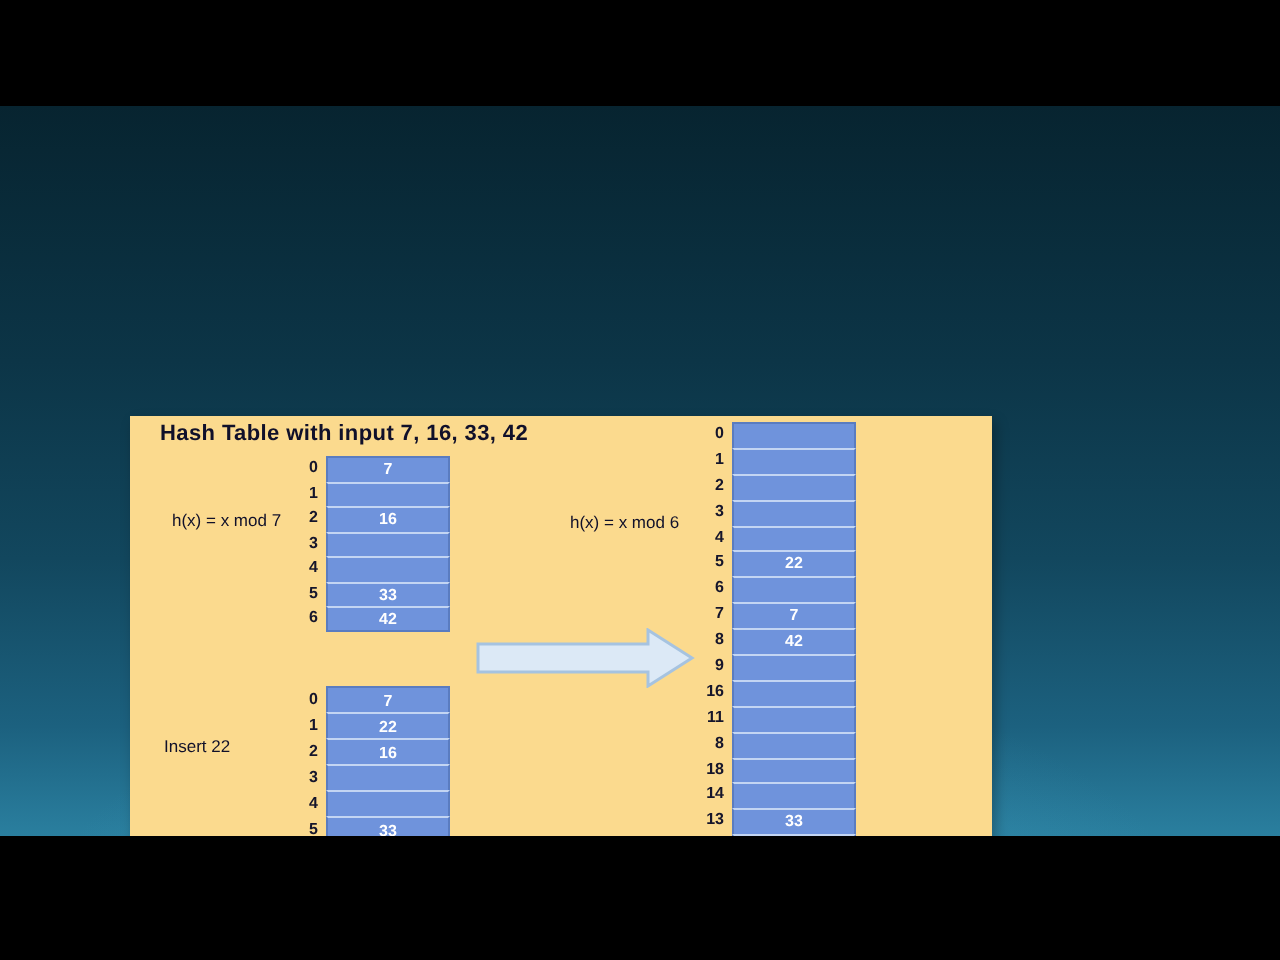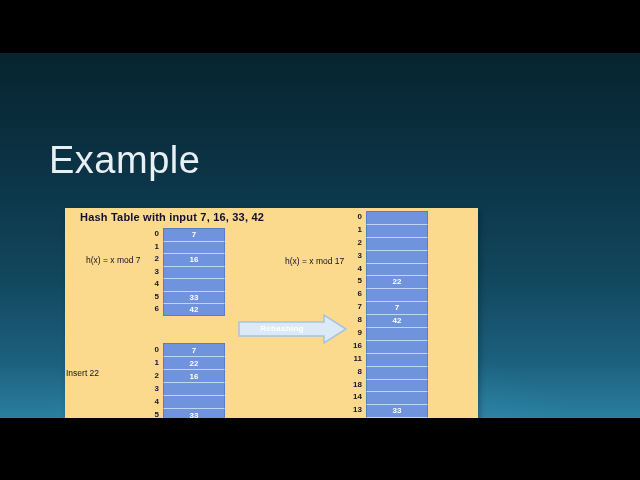--- a/index.html
+++ b/index.html
@@ -15,30 +15,30 @@
     background:
       radial-gradient(75% 60% at 48% 112%, rgba(70,170,205,0.38), rgba(70,170,205,0) 60%),
       linear-gradient(180deg, #072430 0%, #0c3547 35%, #12475e 62%, #1c617f 85%, #2a7f9f 100%);
   }
   .slide-title {
     position:absolute; left:49px; top:86px;
     font-size:38px; font-weight:300; color:#e9f0f4; letter-spacing:0.5px;
   }
   .panel {
     position:absolute; left:65px; top:155px; width:413px; height:230px;
-    background:#fbda8e; box-shadow:2px 3px 6px rgba(0,0,0,0.28);
+    background:#fbda8e; box-shadow:2px 3px 6px rgba(0,0,0,0.28);padding-left:18px;
   }
   .panel-title {
     position:absolute; left:15px; top:3px;
     font-size:11px; font-weight:bold; color:#10102a; letter-spacing:0.2px;
   }
   .lbl { position:absolute; font-size:8.5px; font-weight:400; color:#10102a; white-space:nowrap; }
   .lbl-h7 { left:21px; top:47px; }
   .lbl-h17 { left:220px; top:48px; }
-  .lbl-insert { left:1px; top:160px; }
+  .lbl-insert { left:17px; top:160px; }
 
   .htable { position:absolute; }
   .hrow { display:flex; }
   .idx {
     width:16px; text-align:right; margin-right:4px;
     font-size:8px; font-weight:600; color:#15152b;
   }
   .cell {
     width:62px; background:#6f93dc; color:#ffffff;
     font-size:8px; font-weight:bold; text-align:center;
@@ -67,27 +67,26 @@
     position:absolute; left:4px; top:0; width:80px; height:30px;
     line-height:30px; text-align:center;
     font-size:8px; font-weight:bold; color:#ffffff; letter-spacing:0.3px;
   }
 </style>
 </head>
 <body>
 
 <div class="screen">
   <div class="slide">
-    <div class="slide-title">Example</div>
 
     <div class="panel">
       <div class="panel-title">Hash Table with input 7, 16, 33, 42</div>
 
       <div class="lbl lbl-h7">h(x) = x mod 7</div>
-      <div class="lbl lbl-h17">h(x) = x mod 17</div>
+      <div class="lbl lbl-h17">h(x) = x mod 6</div>
       <div class="lbl lbl-insert">Insert 22</div>
 
       <div class="htable t-mod7a">
         <div class="hrow">
             <span class="idx">0</span>
             <span class="cell">7</span>
           </div>
         <div class="hrow">
             <span class="idx">1</span>
             <span class="cell"></span>
@@ -142,21 +141,20 @@
         <div class="hrow">
             <span class="idx">6</span>
             <span class="cell">42</span>
           </div>
       </div>
 
       <div class="arrow">
         <svg width="110" height="30" viewBox="0 0 110 30">
           <polygon points="1,8 86,8 86,1 108,15 86,29 86,22 1,22" fill="#dce9f6" stroke="#a6c3e0" stroke-width="1.5"></polygon>
         </svg>
-        <span class="arrow-label">Rehashing</span>
       </div>
 
       <div class="htable t-mod17">
         <div class="hrow">
             <span class="idx">0</span>
             <span class="cell"></span>
           </div>
         <div class="hrow">
             <span class="idx">1</span>
             <span class="cell"></span>

